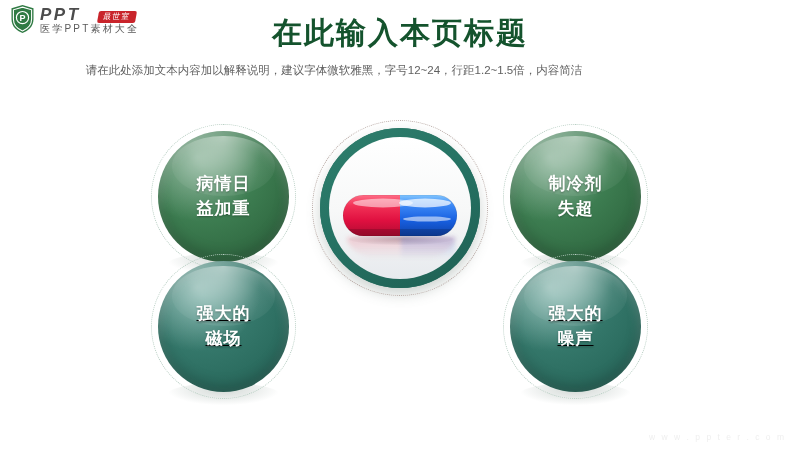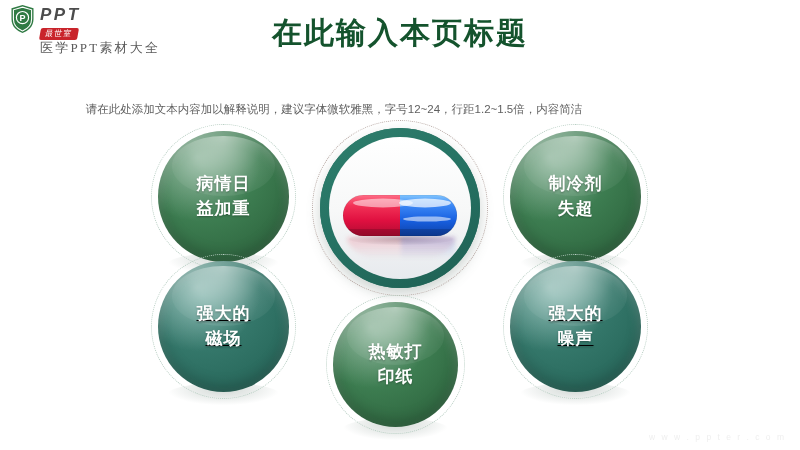--- a/index.html
+++ b/index.html
@@ -10,46 +10,45 @@
     position:relative;
   }
 
   
   #logo {
     position:absolute; left:10px; top:4px;
     display:flex; align-items:flex-start; gap:5px;
   }
   #shield { width:25px; height:30px; flex:0 0 auto; }
   #logo-text { display:flex; flex-direction:column; gap:1px; padding-top:2px; }
-  #logo-row1 { display:flex; align-items:flex-start; gap:5px;flex-direction:column; }
+  #logo-row1 { display:flex; align-items:flex-end; gap:17px; }
   #ppt-word {
     font-size:17px; font-weight:bold; color:#4c4c4c;
     letter-spacing:2.5px; font-style:italic; line-height:1;
   }
   #badge {
     background:#c9242b; color:#ffffff; font-size:8px;
     padding:2px 6px 2px 5px; line-height:1;
     border-radius:2px; letter-spacing:1px;
     transform:skewX(-10deg);
   }
   #logo-sub {
-    font-size:13px; color:#5a5a5a; letter-spacing:2.2px; line-height:1;font-family:Liberation Serif, serif;
+    font-size:10px; color:#5a5a5a; letter-spacing:2.2px; line-height:1;
   }
 
   
   #page-title {
     position:absolute; top:14px; left:0; width:800px;
     text-align:center; font-size:30px; font-weight:bold;
     color:#14532d; letter-spacing:2px; line-height:1.25;
   }
   #subtitle {
     position:absolute; top:60px; left:0; width:668px;
     text-align:center; font-size:11.5px; color:#5f5f5f;
     line-height:1.75;
-    margin-top:39px;
   }
   #subtitle div { white-space:nowrap; }
 
   
   #diagram { position:absolute; left:0; top:0; width:800px; height:450px; }
 
   .node {
     position:absolute; border-radius:50%;
     display:flex; align-items:center; justify-content:center;
     text-align:center;
@@ -239,23 +238,16 @@
   </div>
 
   <div class="node teal" id="node-br">
     <span class="gloss"></span>
     <span class="label">
       <span>强大的</span><br>
       <span>噪声</span>
     </span>
   </div>
 
-  <div class="node green" id="node-bc">
-    <span class="gloss"></span>
-    <span class="label">
-      <span>热敏打</span><br>
-      <span>印纸</span>
-    </span>
-  </div>
 
 </div>
 
 <div id="watermark">w w w . p p t e r . c o m</div>
 
 </body></html>

